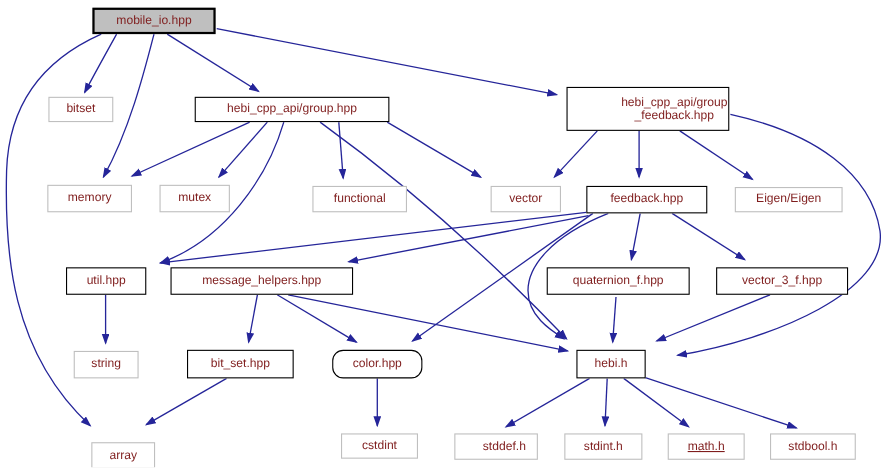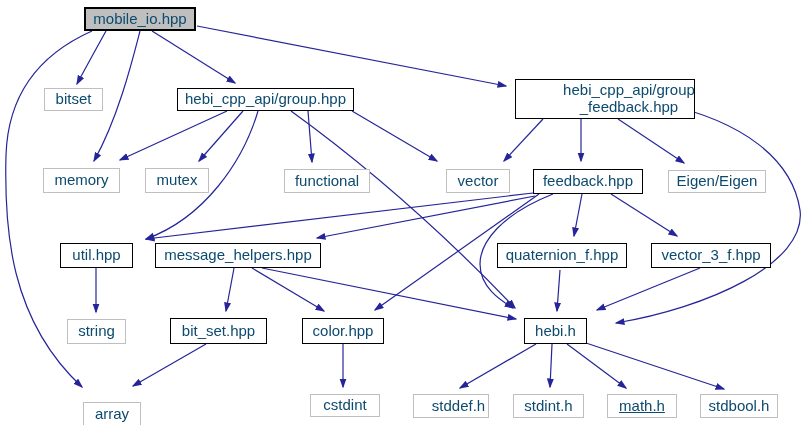--- a/index.html
+++ b/index.html
@@ -13,22 +13,22 @@
   #edges{position:absolute;left:0;top:0;width:806px;height:425px;}
   .node{
     position:absolute;
     box-sizing:border-box;
     display:flex;
     align-items:center;
     justify-content:center;
     text-align:center;
     background:#ffffff;
     border:1px solid #000000;
-    color:#0c4a6e;
-    font-size:15px;
+    color:#7f1d1d;
+    font-size:11px;
     line-height:1.12;
     white-space:pre-line;
     z-index:2;
   }
   .node.system{border-color:#bfbfbf;cursor:default;}
   .node.internal{cursor:pointer;}
   .node.current{background:#bfbfbf;border:2px solid #000000;}
   .edge{fill:none;stroke-width:1.2px;}
 </style>
 </head>
@@ -74,35 +74,35 @@
         <path d="M536,344 L460,388" class="edge" stroke="#252599" marker-end="url(#arrow)"></path>
         <path d="M552,344 L550,387" class="edge" stroke="#252599" marker-end="url(#arrow)"></path>
         <path d="M567,344 L626,388" class="edge" stroke="#252599" marker-end="url(#arrow)"></path>
         <path d="M586,343 L724,389" class="edge" stroke="#252599" marker-end="url(#arrow)"></path>
       </g>
   </svg>
   <div id="nodes">
       <div class="node current" style="left: 84px; top: 7px; width: 112px; height: 24px;">mobile_io.hpp</div>
       <div class="node system" style="left: 44px; top: 88px; width: 59px; height: 23px;">bitset</div>
       <div class="node internal" style="left: 177px; top: 88px; width: 177px; height: 23px;">hebi_cpp_api/group.hpp</div>
-      <div class="node internal" style="left: 515px; top: 79px; width: 180px; height: 40px; padding-left: 48px;">hebi_cpp_api/group
+      <div class="node internal" style="left: 515px; top: 79px; width: 148px; height: 40px; padding-left: 48px;">hebi_cpp_api/group
 _feedback.hpp</div>
       <div class="node system" style="left: 43px; top: 168px; width: 77px; height: 25px;">memory</div>
       <div class="node system" style="left: 145px; top: 168px; width: 64px; height: 25px;">mutex</div>
       <div class="node system" style="left: 284px; top: 169px; width: 86px; height: 24px;">functional</div>
       <div class="node system" style="left: 446px; top: 169px; width: 64px; height: 24px;">vector</div>
       <div class="node internal" style="left: 533px; top: 169px; width: 110px; height: 25px;">feedback.hpp</div>
       <div class="node system" style="left: 668px; top: 170px; width: 98px; height: 23px;">Eigen/Eigen</div>
       <div class="node internal" style="left: 60px; top: 243px; width: 73px; height: 25px;">util.hpp</div>
       <div class="node internal" style="left: 155px; top: 243px; width: 166px; height: 25px;">message_helpers.hpp</div>
       <div class="node internal" style="left: 497px; top: 243px; width: 130px; height: 25px;">quaternion_f.hpp</div>
       <div class="node internal" style="left: 651px; top: 243px; width: 120px; height: 25px;">vector_3_f.hpp</div>
       <div class="node system" style="left: 67px; top: 319px; width: 59px; height: 25px;">string</div>
       <div class="node internal" style="left: 170px; top: 318px; width: 97px; height: 26px;">bit_set.hpp</div>
-      <div class="node internal" style="left: 302px; top: 318px; width: 82px; height: 26px;">color.hpp</div>
+      <div class="node internal" style="left: 302px; top: 318px; width: 82px; height: 26px; border-radius: 10px;">color.hpp</div>
       <div class="node internal" style="left: 524px; top: 318px; width: 63px; height: 26px;">hebi.h</div>
       <div class="node system" style="left: 83px; top: 402px; width: 58px; height: 24px;">array</div>
       <div class="node system" style="left: 310px; top: 394px; width: 70px; height: 23px;">cstdint</div>
       <div class="node system" style="left: 413px; top: 394px; width: 76px; height: 24px; padding-left: 15px;">stddef.h</div>
       <div class="node system" style="left: 513px; top: 394px; width: 71px; height: 24px;">stdint.h</div>
       <div class="node system" style="left: 607px; top: 394px; width: 70px; height: 24px; text-decoration: underline;">math.h</div>
       <div class="node system" style="left: 700px; top: 394px; width: 78px; height: 24px;">stdbool.h</div>
     </div>
 </div>
 

